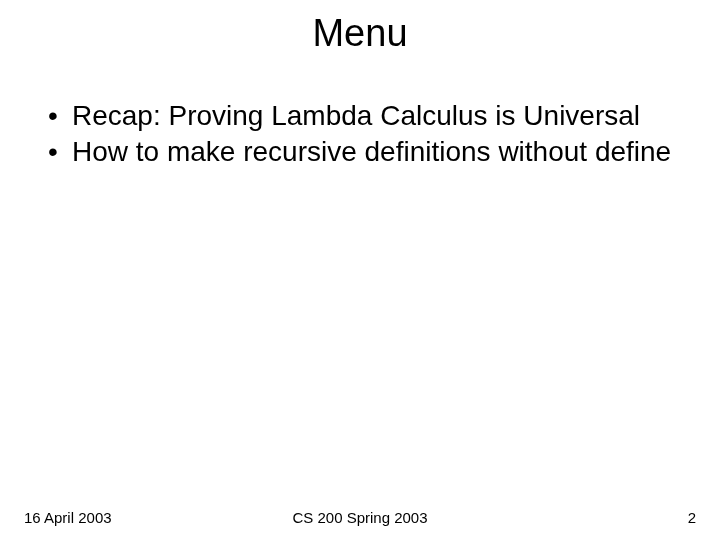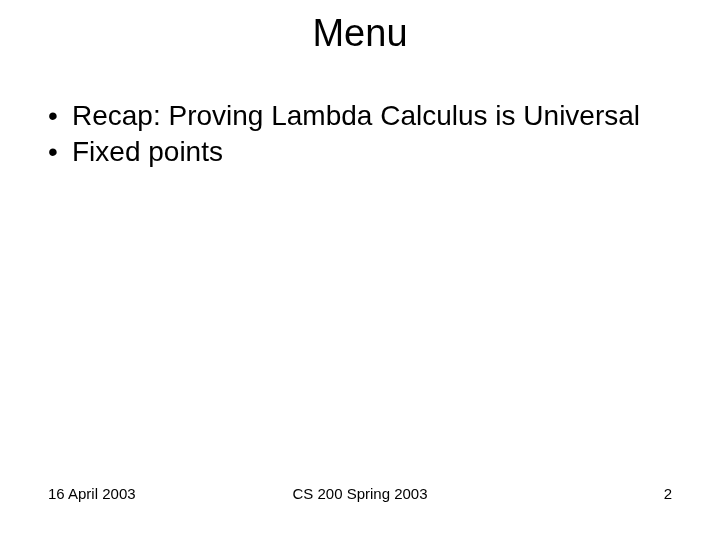--- a/index.html
+++ b/index.html
@@ -38,27 +38,27 @@
     }
     .bullet-item::before {
       content: "•";
       position: absolute;
       left: 8px;
       top: 0;
       font-size: 28px;
     }
     .footer {
       position: absolute;
-      bottom: 38px;
+      bottom: 14px;
       left: 0;
       width: 100%;
       display: flex;
       justify-content: flex-start;
       align-items: center;
-      padding: 0 48px;
+      padding: 0 24px;
       font-size: 15px;
     }
     .footer-left {
       text-align: left;
       flex: 1;
     }
     .footer-center {
       text-align: center;
       flex: 1;
     }
@@ -68,21 +68,21 @@
     }
   </style>
 </head>
 <body>
 
 <h1 class="slide-title">Menu</h1>
 
 <div class="content-area">
   <ul class="bullet-list">
     <li class="bullet-item">Recap: Proving Lambda Calculus is Universal</li>
-    <li class="bullet-item">Fixed points</li>
+    <li class="bullet-item">How to make recursive definitions without define</li>
   </ul>
 </div>
 
 <div class="footer">
   <div class="footer-left">16 April 2003</div>
   <div class="footer-center">CS 200 Spring 2003</div>
   <div class="footer-right">2</div>
 </div>
 
 </body></html>

